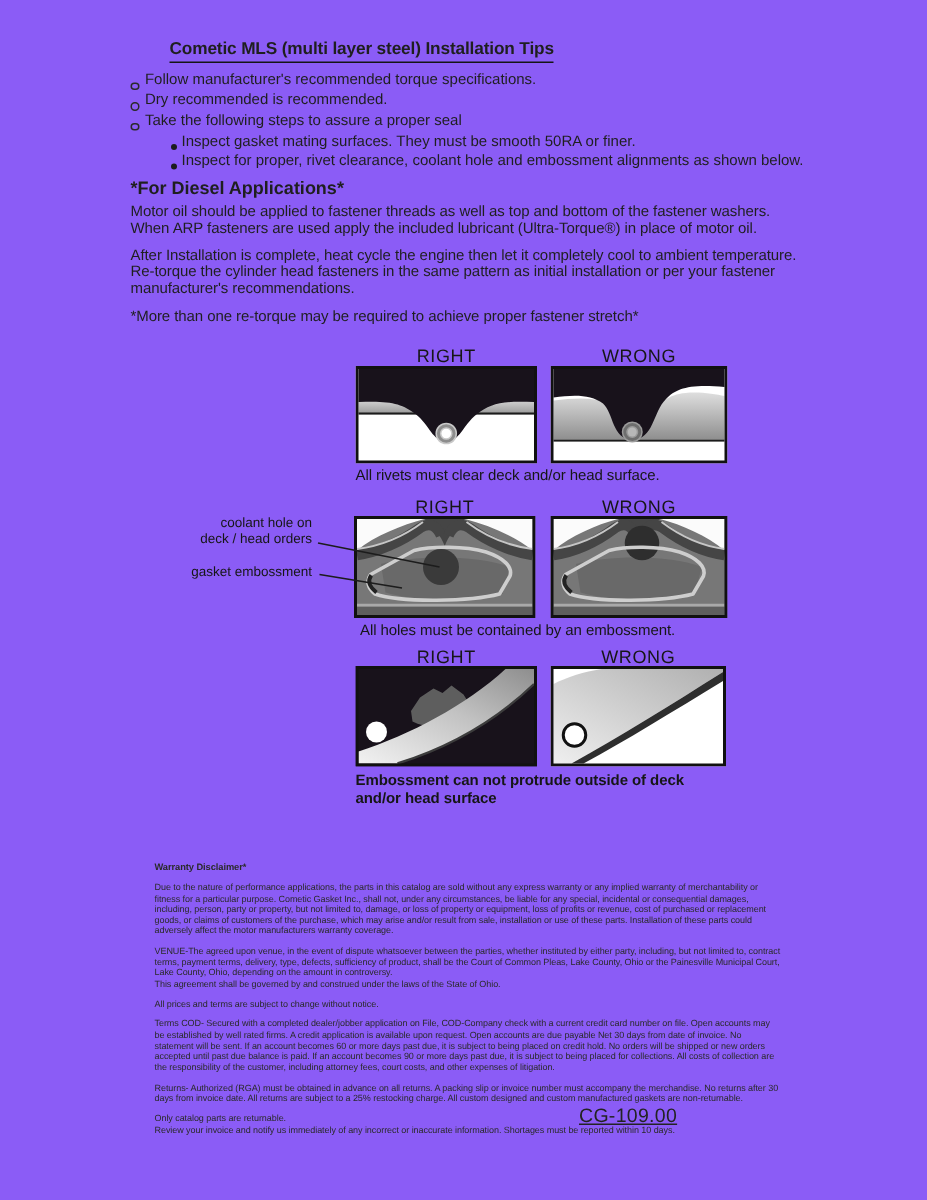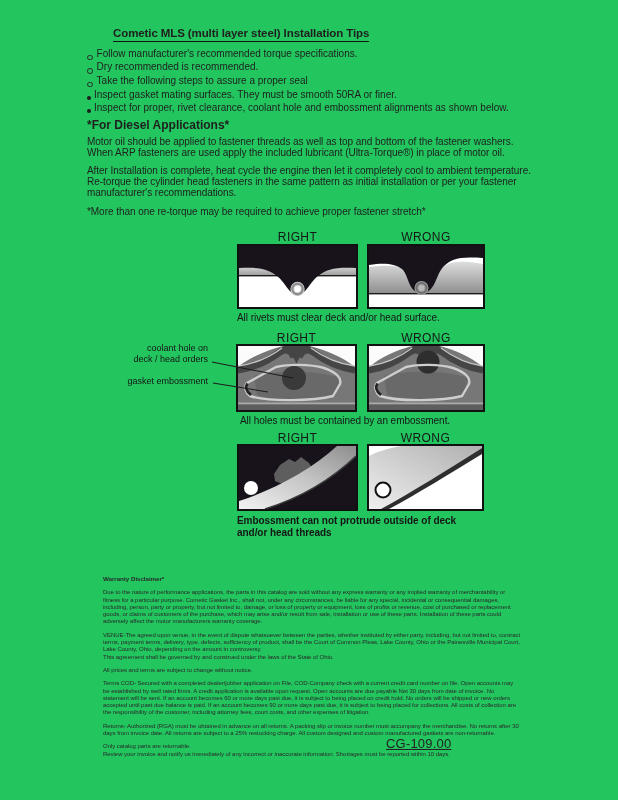--- a/index.html
+++ b/index.html
@@ -1,27 +1,27 @@
 <!DOCTYPE html>
 <html><head>
 <meta charset="utf-8">
 <style>
   html,body{margin:0;padding:0;background:#fff;}
-  .page{position:relative;width:618px;height:800px;background:#22c55e;overflow:hidden;
+  .page{position:relative;width:618px;height:800px;background:#8b5cf6;overflow:hidden;
         font-family:"Liberation Sans", sans-serif;color:#1f1f1f;}
   .abs{position:absolute;}
 
   
   .doc-title{left:113px;top:27px;font-size:11.5px;font-weight:700;letter-spacing:-0.1px;
              border-bottom:1.6px solid #151515;padding-bottom:2px;white-space:nowrap;}
 
   
   .bullets{left:87px;top:47px;font-size:10px;line-height:13.4px;width:470px;}
   .bullet-row{display:flex;align-items:flex-end;}
-  .sub{line-height:11.3px;margin-top:1.5px;}
+  .sub{margin-left:27px;line-height:11.3px;margin-top:1.5px;}
   .ring{flex:0 0 auto;width:3.6px;height:3.6px;border:1px solid #2a2a2a;border-radius:50%;
         margin:3.4px 4px 0 0;background:transparent;}
   .dot{flex:0 0 auto;width:4px;height:4px;border-radius:50%;background:#1c1c1c;margin:3px 3px 0 0;}
 
   
   .diesel-heading{left:87px;top:118px;font-size:12px;font-weight:700;}
   .para{left:87px;width:452px;font-size:10px;line-height:11.1px;letter-spacing:-0.05px;}
   .p1{top:136px;} .p2{top:165px;} .note{top:206px;}
 
   
@@ -207,21 +207,21 @@
       <rect width="117" height="67" fill="#ffffff"></rect>
       <path d="M2,12 C12,7 22,4 34,2 L115,2 L115,4 C80,26 45,48 14,65 L2,65 Z" fill="url(#band3w)"></path>
       <path d="M14,65 C45,48 80,26 115,4 L115,10 C82,30 50,50 22,65 Z" fill="#2e2e2e"></path>
       <circle cx="16" cy="46" r="7.5" fill="#ffffff" stroke="#111" stroke-width="2"></circle>
       <rect x="1" y="1" width="115" height="65" fill="none" stroke="#111" stroke-width="2"></rect>
     </svg>
   </div>
 
   <div class="abs cap" style="left:237px;top:515px;width:240px;line-height:12.4px;font-weight:bold;">
     <div>Embossment can not protrude outside of deck</div>
-    <div>and/or head threads</div>
+    <div>and/or head surface</div>
   </div>
 
   <div class="abs fineprint">
     <div class="fp-h">Warranty Disclaimer*</div>
     <p class="fp">Due to the nature of performance applications, the parts in this catalog are sold without any express warranty or any implied warranty of merchantability or fitness for a particular purpose.  Cometic Gasket Inc., shall not, under any circumstances, be liable for any special, incidental or consequential damages, including, person, party or property, but not limited to, damage, or loss of property or equipment, loss of profits or revenue, cost of purchased or replacement goods, or claims of customers of the purchase, which may arise and/or result from sale, installation or use of these parts.  Installation of these parts could adversely affect the motor manufacturers warranty coverage.</p>
     <p class="fp gap">VENUE-The agreed upon venue, in the event of dispute whatsoever between the parties, whether instituted by either party, including, but not limited to, contract terms, payment terms, delivery, type, defects, sufficiency of product, shall be the Court of Common Pleas, Lake County, Ohio or the Painesville Municipal Court, Lake County, Ohio, depending on the amount in controversy.</p>
     <p class="fp">This agreement shall be governed by and construed under the laws of the State of Ohio.</p>
     <p class="fp gap">All prices and terms are subject to change without notice.</p>
     <p class="fp gap">Terms COD- Secured with a completed dealer/jobber application on File, COD-Company check with a current credit card number on file.  Open accounts may be established by well rated firms.  A credit application is available upon request.  Open accounts are due payable Net 30 days from date of invoice.  No statement will be sent.  If an account becomes 60 or more days past due, it is subject to being placed on credit hold.  No orders will be shipped or new orders accepted until past due balance is paid.  If an account becomes 90 or more days past due, it is subject to being placed for collections.  All costs of collection are the responsibility of the customer, including attorney fees, court costs, and other expenses of litigation.</p>
     <p class="fp gap">Returns- Authorized (RGA) must be obtained in advance on all returns.  A packing slip or invoice number must accompany the merchandise.  No returns after 30 days from invoice date.  All returns are subject to a 25% restocking charge.  All custom designed and custom manufactured gaskets are non-returnable.</p>

